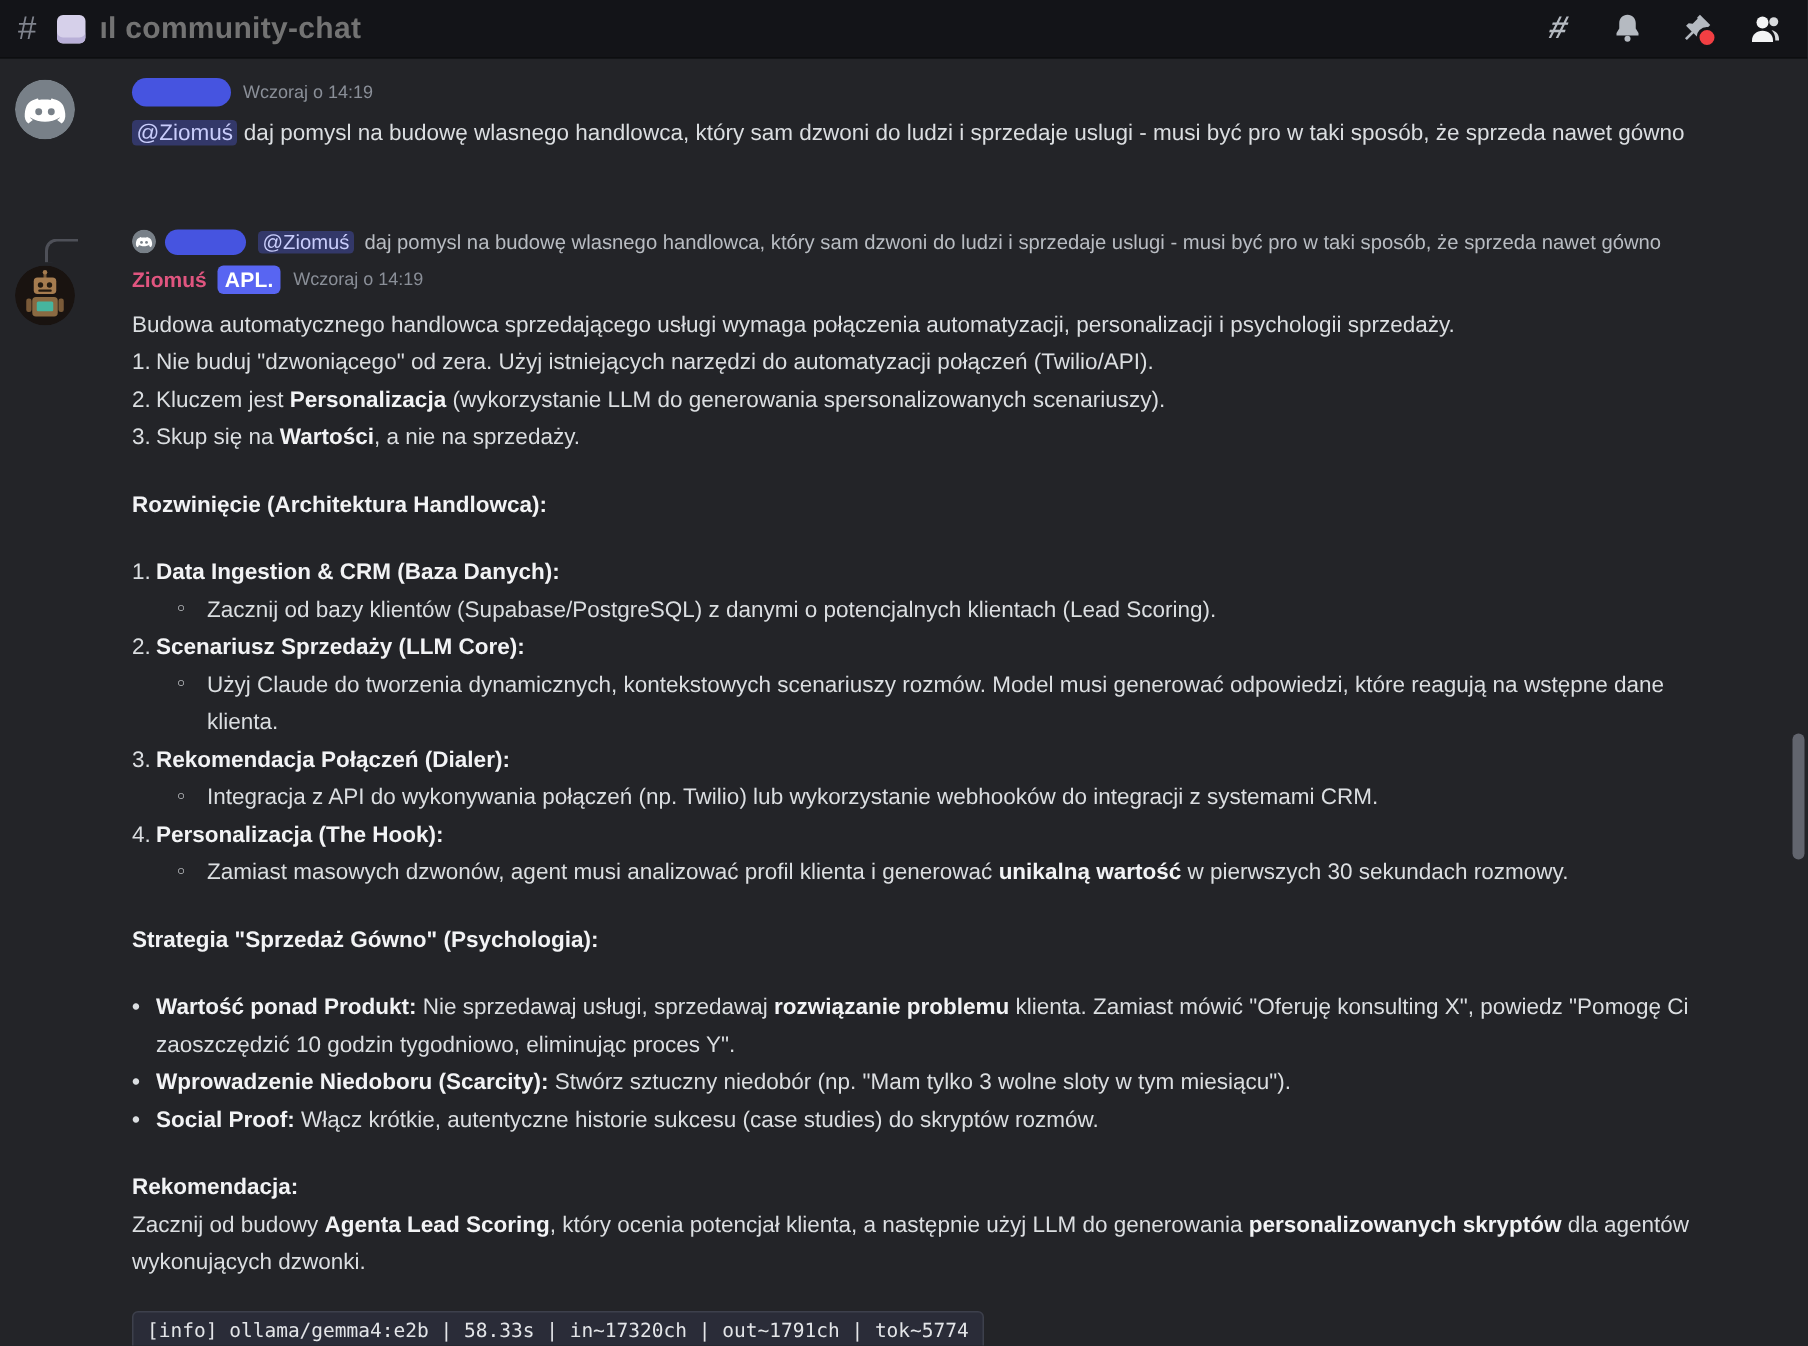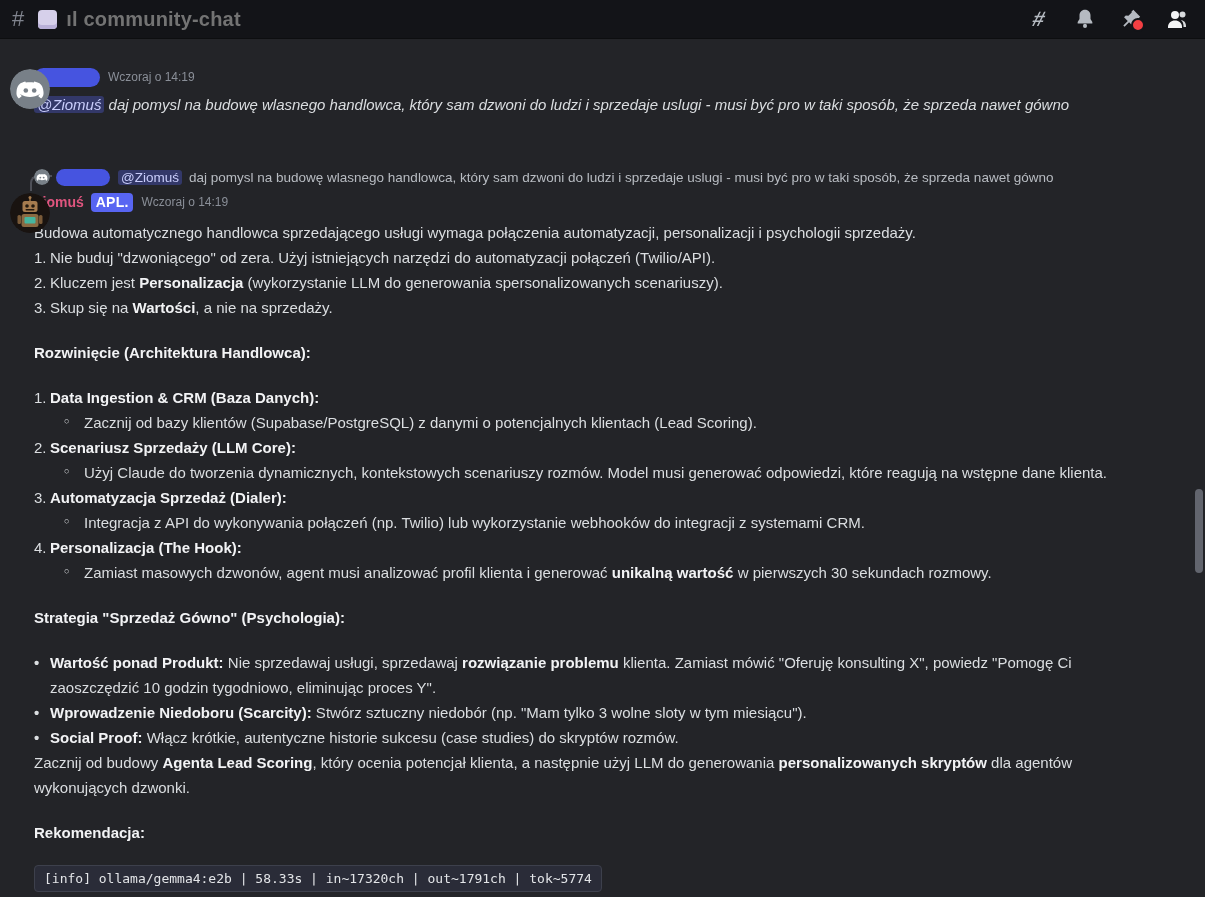--- a/index.html
+++ b/index.html
@@ -19,31 +19,31 @@
     box-shadow:inset 0 -4px 0 #b9b0d8;}
   .tb-name{color:#737373;font-size:20px;font-weight:700;margin-left:9px;letter-spacing:.2px;}
   .tb-icons{margin-left:auto;display:flex;align-items:center;gap:22px;margin-right:16px;}
   .tb-icon{width:24px;height:24px;position:relative;display:flex;align-items:center;justify-content:center;cursor:pointer;}
   .tb-icon svg{display:block;}
   .threads-glyph{color:#b5bac1;font-size:21px;font-weight:800;transform:skewX(-16deg);line-height:24px;}
   .pin-dot{position:absolute;right:-2px;bottom:-1px;width:10px;height:10px;border-radius:50%;
     background:#f23f43;border:2px solid #131418;}
   
   .chat{position:absolute;top:39px;left:0;right:0;bottom:0;background:#232428;}
-  .msg{position:relative;padding-left:34px;padding-right:60px;margin-top:16px;}
+  .msg{position:relative;padding-left:88px;padding-right:60px;}
   .avatar{position:absolute;border-radius:50%;overflow:hidden;cursor:pointer;}
   .avatar-lg{left:10px;width:40px;height:40px;}
   .avatar-sm{width:16px;height:16px;}
   .blob{display:inline-block;background:#4654e0;border-radius:10px;vertical-align:middle;cursor:pointer;}
   .ts{color:#8a8f98;font-size:12px;margin-left:8px;}
   .mention{
     background:rgba(88,101,242,.32);color:#c9cdfb;border-radius:3px;
     padding:0 3px;font-weight:500;cursor:pointer;
   }
-  .msg-text{color:#dbdee1;font-size:15px;line-height:24px;font-style:italic;}
+  .msg-text{color:#dbdee1;font-size:15px;line-height:24px;}
   
   .msg1{position:absolute;top:12px;left:0;right:0;}
   .msg1 .avatar-lg{top:2px;}
   .m1-head{height:20px;display:flex;align-items:center;}
   .m1-body{margin-top:6px;}
   
   .msg2{position:absolute;top:112px;left:0;right:0;}
   .spine{
     position:absolute;left:30px;top:8px;width:20px;height:14px;
     border-left:2px solid #4e5058;border-top:2px solid #4e5058;
@@ -207,21 +207,21 @@
         <div class="block">
           <span class="marker">2.</span>
           <span class="btxt"><b>Scenariusz Sprzedaży (LLM Core):</b></span>
         </div>
         <div class="block ind">
           <span class="marker circ">○</span>
           <span class="btxt">Użyj Claude do tworzenia dynamicznych, kontekstowych scenariuszy rozmów. Model musi generować odpowiedzi, które reagują na wstępne dane klienta.</span>
         </div>
         <div class="block">
           <span class="marker">3.</span>
-          <span class="btxt"><b>Automatyzacja Sprzedaż (Dialer):</b></span>
+          <span class="btxt"><b>Rekomendacja Połączeń (Dialer):</b></span>
         </div>
         <div class="block ind">
           <span class="marker circ">○</span>
           <span class="btxt">Integracja z API do wykonywania połączeń (np. Twilio) lub wykorzystanie webhooków do integracji z systemami CRM.</span>
         </div>
         <div class="block">
           <span class="marker">4.</span>
           <span class="btxt"><b>Personalizacja (The Hook):</b></span>
         </div>
         <div class="block ind">
@@ -236,25 +236,25 @@
           <span class="btxt"><b>Wartość ponad Produkt:</b> Nie sprzedawaj usługi, sprzedawaj <b>rozwiązanie problemu</b> klienta. Zamiast mówić "Oferuję konsulting X", powiedz "Pomogę Ci zaoszczędzić 10 godzin tygodniowo, eliminując proces Y".</span>
         </div>
         <div class="block">
           <span class="marker dot">•</span>
           <span class="btxt"><b>Wprowadzenie Niedoboru (Scarcity):</b> Stwórz sztuczny niedobór (np. "Mam tylko 3 wolne sloty w tym miesiącu").</span>
         </div>
         <div class="block">
           <span class="marker dot">•</span>
           <span class="btxt"><b>Social Proof:</b> Włącz krótkie, autentyczne historie sukcesu (case studies) do skryptów rozmów.</span>
         </div>
+        <div class="block gap">
+          <span class="btxt"><b>Rekomendacja:</b></span>
+        </div>
         <div class="block">
           <span class="btxt">Zacznij od budowy <b>Agenta Lead Scoring</b>, który ocenia potencjał klienta, a następnie użyj LLM do generowania <b>personalizowanych skryptów</b> dla agentów wykonujących dzwonki.</span>
-        </div>
-        <div class="block gap">
-          <span class="btxt"><b>Rekomendacja:</b></span>
         </div>
       </div>
 
     <div class="code-row">
       <span class="codeblock">[info] ollama/gemma4:e2b | 58.33s | in~17320ch | out~1791ch | tok~5774</span>
 
     </div>
   </div>
 
   <span class="scroll-thumb"></span>

